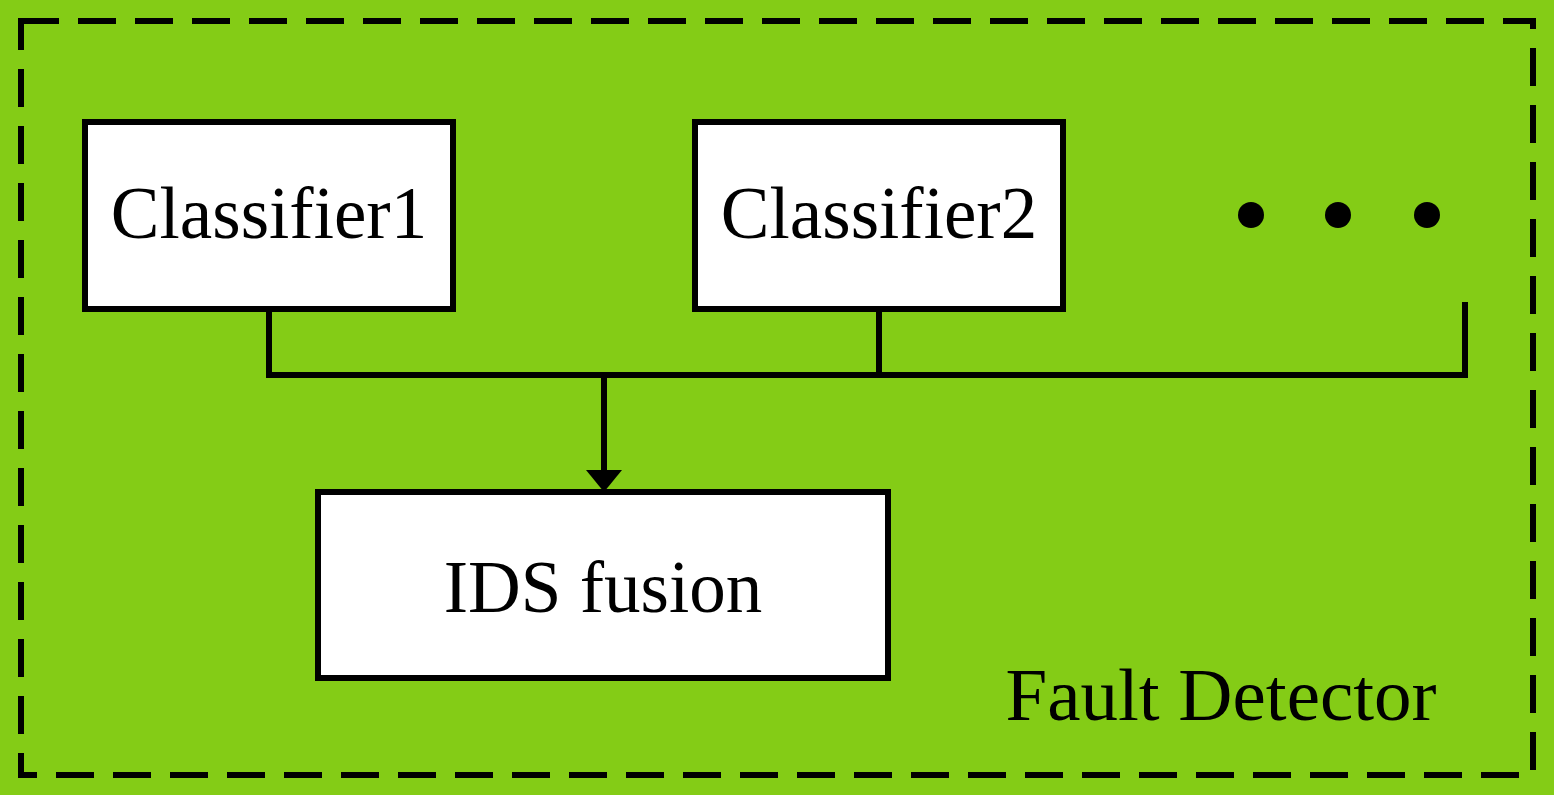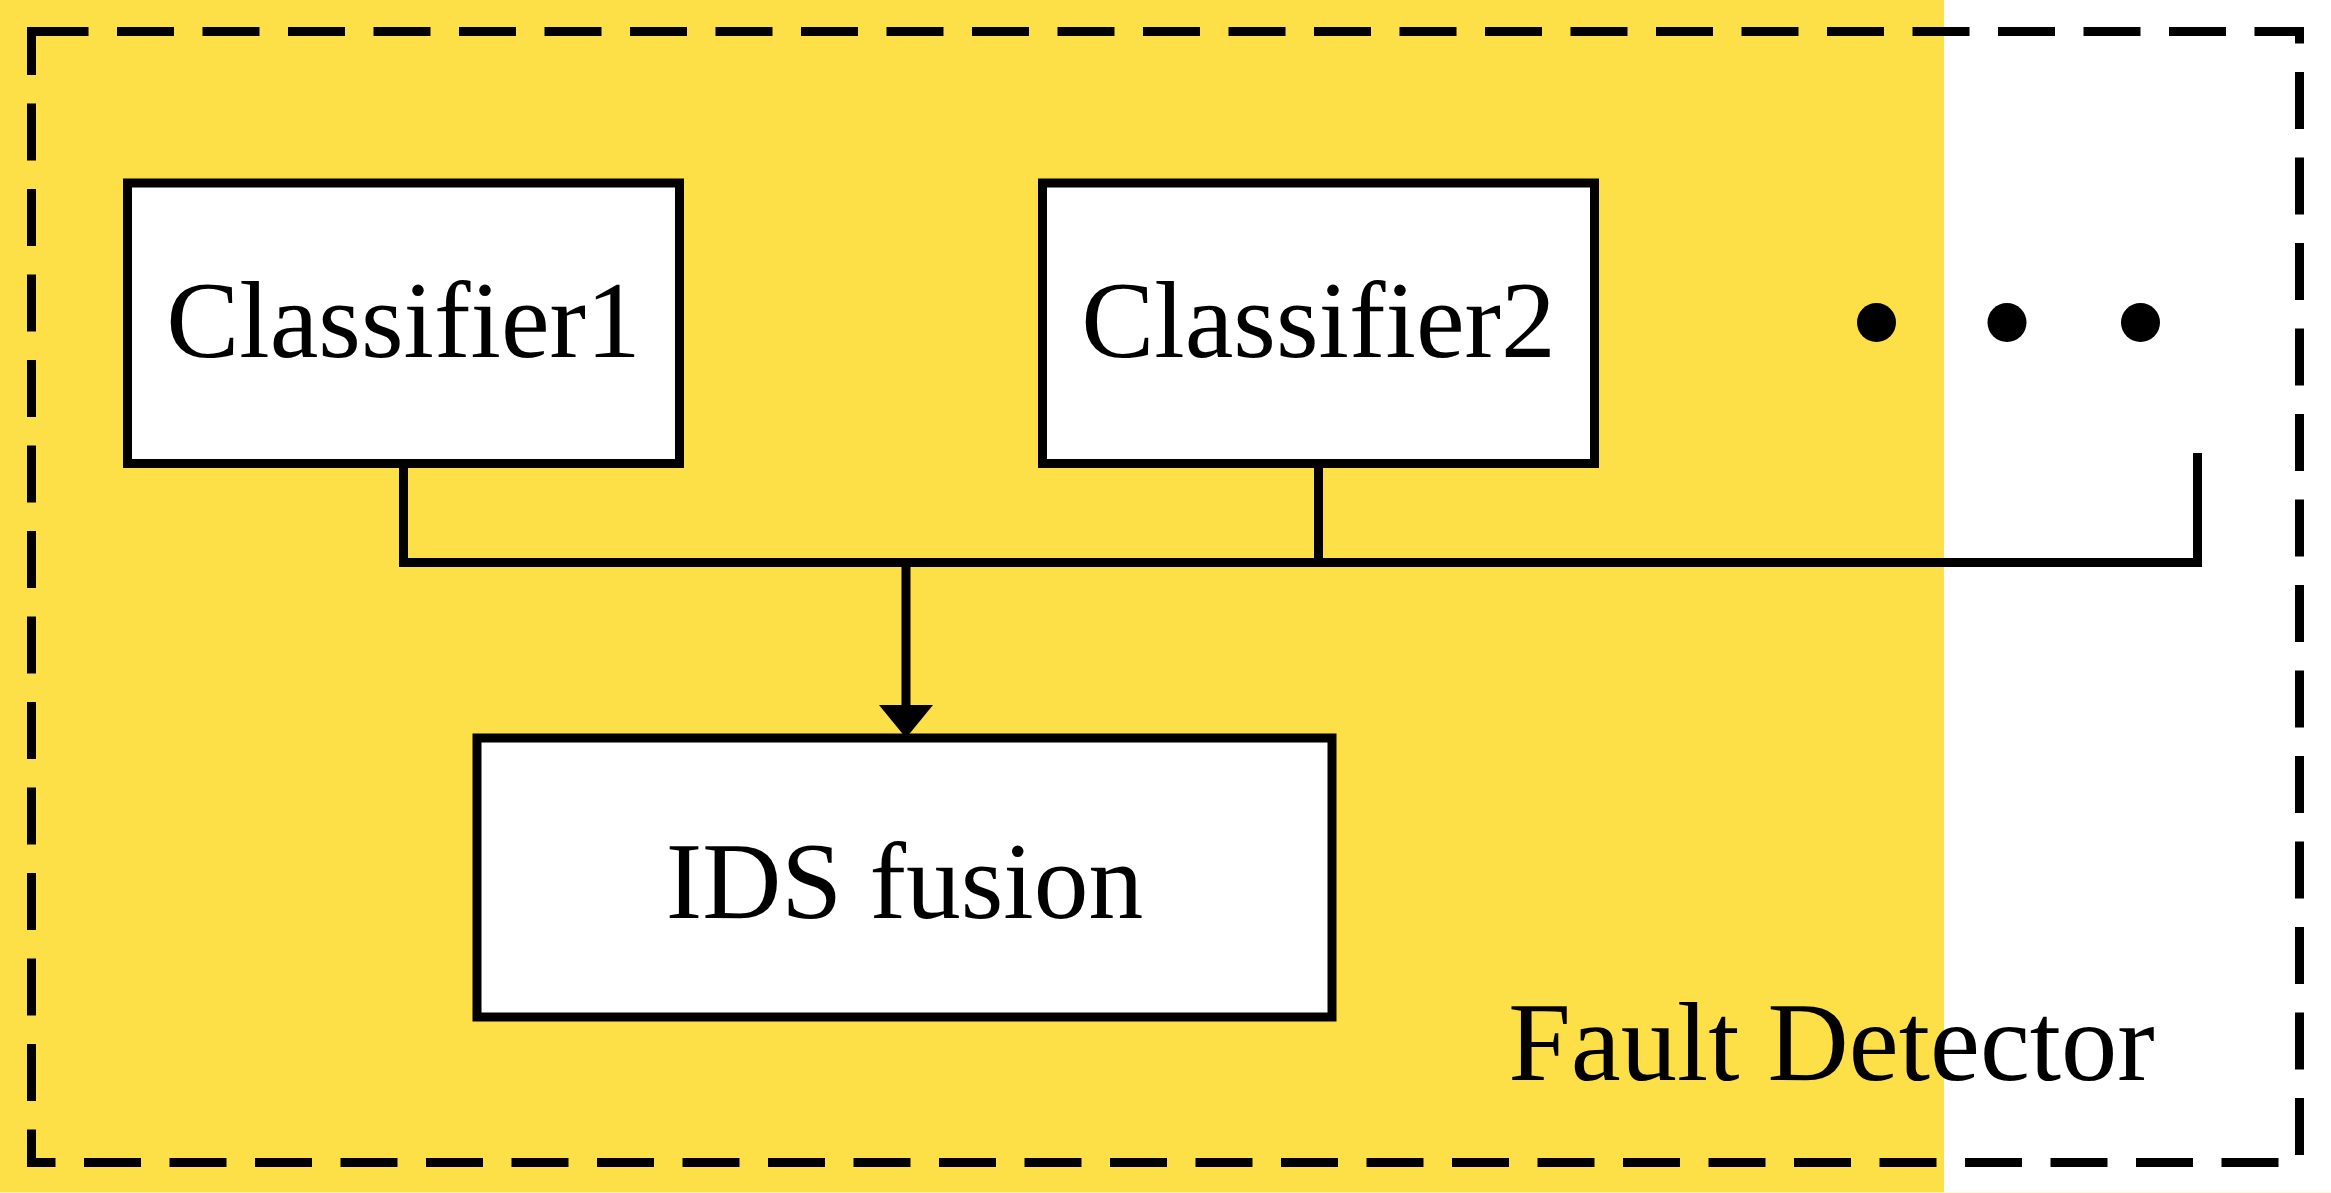--- a/index.html
+++ b/index.html
@@ -5,23 +5,23 @@
   html, body {
     margin: 0;
     padding: 0;
     background: #ffffff;
     width: 1554px;
     height: 795px;
     overflow: hidden;
   }
   .diagram-stage {
     position: relative;
-    width: 1296px;
+    width: 1554px;
     height: 795px;
-    background: #fde047;
+    background: #84cc16;
   }
   svg {
     display: block;
   }
   .box-rect {
     fill: #ffffff;
     stroke: #000000;
     stroke-width: 6;
   }
   .wire {

